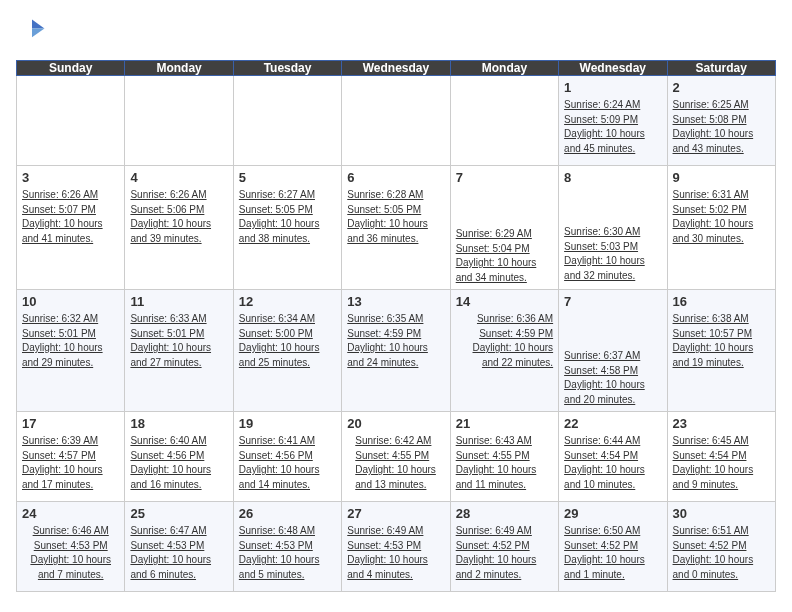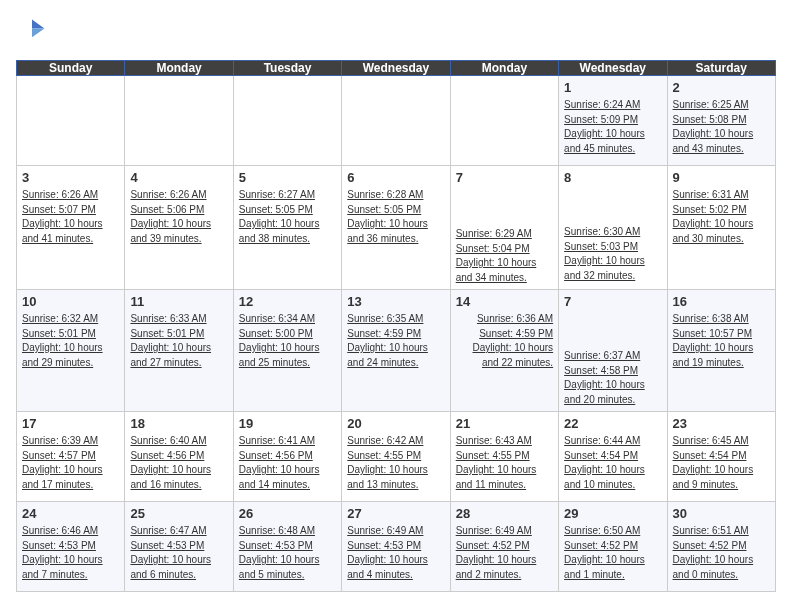--- a/index.html
+++ b/index.html
@@ -264,21 +264,21 @@
         </td>
         <td>
           <div class="day-number">19</div>
           <div class="day-info" style="white-space: pre-line;">Sunrise: 6:41 AM
 Sunset: 4:56 PM
 Daylight: 10 hours
 and 14 minutes.</div>
         </td>
         <td>
           <div class="day-number">20</div>
-          <div class="day-info" style="white-space: pre-line;">Sunrise: 6:42 AM
+          <div class="day-info" style="white-space: pre-line; margin-left: 8px;">Sunrise: 6:42 AM
 Sunset: 4:55 PM
 Daylight: 10 hours
 and 13 minutes.</div>
         </td>
         <td>
           <div class="day-number">21</div>
           <div class="day-info" style="white-space: pre-line;">Sunrise: 6:43 AM
 Sunset: 4:55 PM
 Daylight: 10 hours
 and 11 minutes.</div>
@@ -294,21 +294,21 @@
           <div class="day-number">23</div>
           <div class="day-info" style="white-space: pre-line;">Sunrise: 6:45 AM
 Sunset: 4:54 PM
 Daylight: 10 hours
 and 9 minutes.</div>
         </td>
       </tr>
       <tr>
         <td>
           <div class="day-number">24</div>
-          <div class="day-info" style="white-space: pre-line;">Sunrise: 6:46 AM
+          <div class="day-info" style="white-space: pre-line; text-align: center;">Sunrise: 6:46 AM
 Sunset: 4:53 PM
 Daylight: 10 hours
 and 7 minutes.</div>
         </td>
         <td>
           <div class="day-number">25</div>
           <div class="day-info" style="white-space: pre-line;">Sunrise: 6:47 AM
 Sunset: 4:53 PM
 Daylight: 10 hours
 and 6 minutes.</div>

